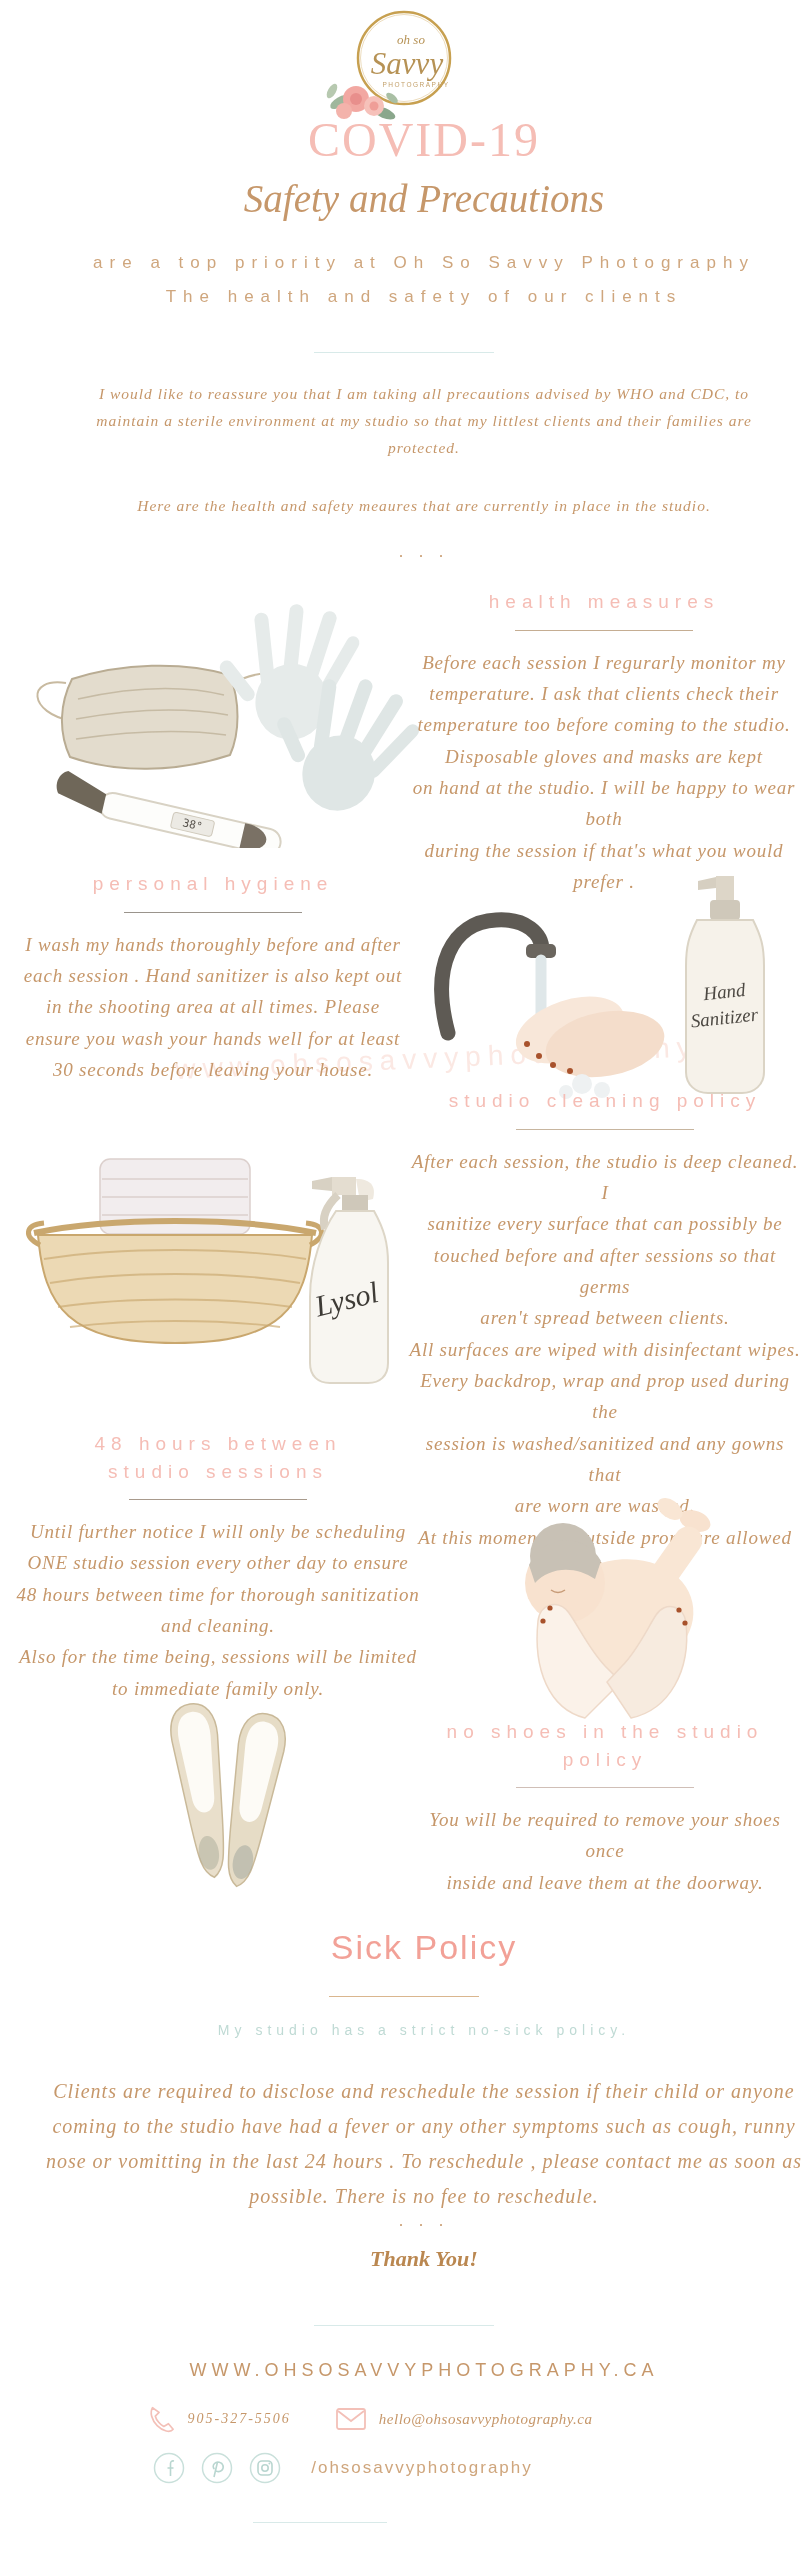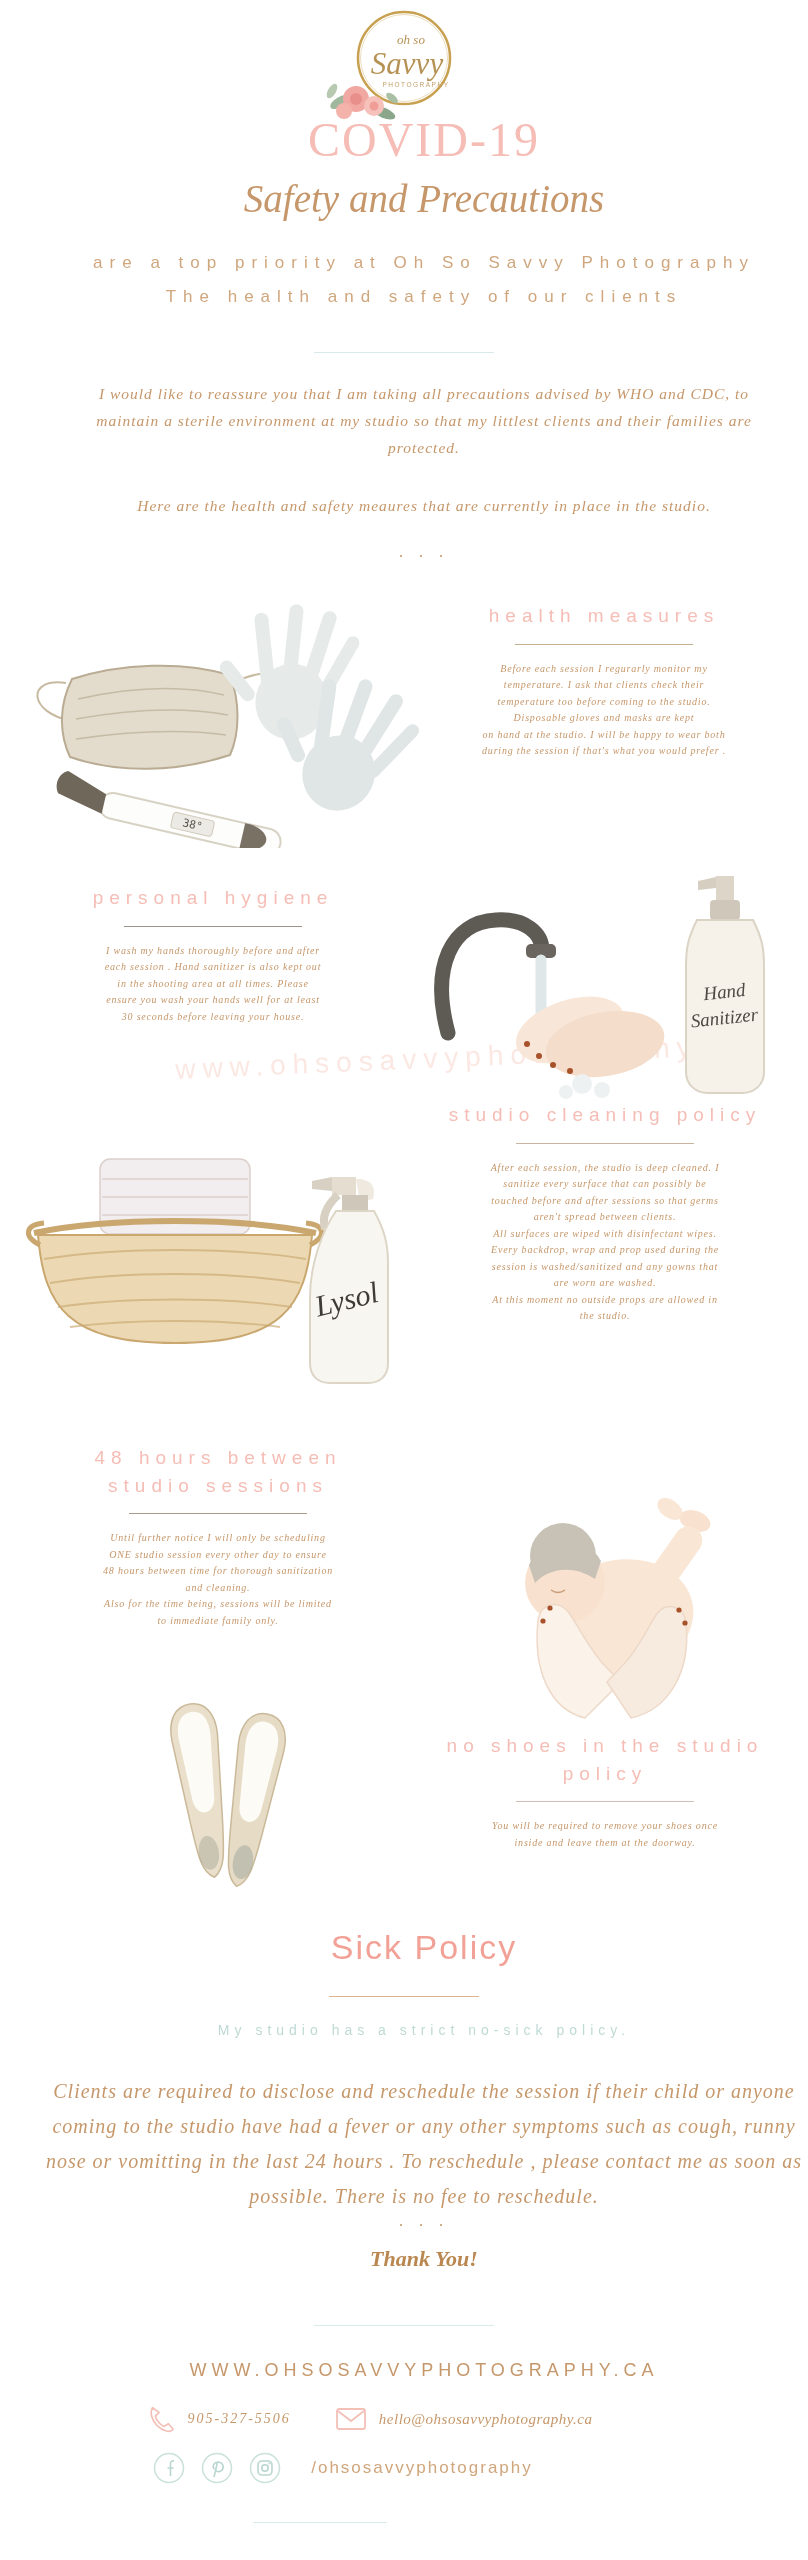--- a/index.html
+++ b/index.html
@@ -28,23 +28,23 @@
   
   #watermark{top:1040px;left:175px;width:640px;transform:rotate(-2.5deg);
              font-family:"Liberation Sans",sans-serif;font-size:28px;letter-spacing:7px;
              color:var(--watermark-pink);white-space:nowrap;}
 
   
   .row{position:absolute;left:0;width:808px;}
   .row .illus{position:absolute;}
   .row .txt{position:absolute;text-align:center;}
   .sec-head{font-family:"Liberation Sans",sans-serif;font-size:19px;letter-spacing:6px;
-            color:var(--pink);white-space:pre-line;line-height:1.45;margin-top:14px;}
+            color:var(--pink);white-space:pre-line;line-height:1.45;}
   .sec-hr{width:178px;height:1px;margin:14px auto 16px;}
-  .sec-body{font-style:italic;font-size:10px;letter-spacing:0.8px;color:var(--gold);
+  .sec-body{font-style:italic;font-size:19px;letter-spacing:0.8px;color:var(--gold);
             line-height:1.65;white-space:pre-line;}
 
   #row-health{top:568px;height:282px;}
   #row-health .illus{left:0;top:5px;}
   #row-health .txt{left:408px;top:20px;width:392px;}
   #row-health .sec-hr{background:#c5ad92;}
 
   #row-hygiene{top:848px;height:242px;}
   #row-hygiene .txt{left:12px;top:22px;width:402px;}
   #row-hygiene .illus{left:420px;top:0;}

